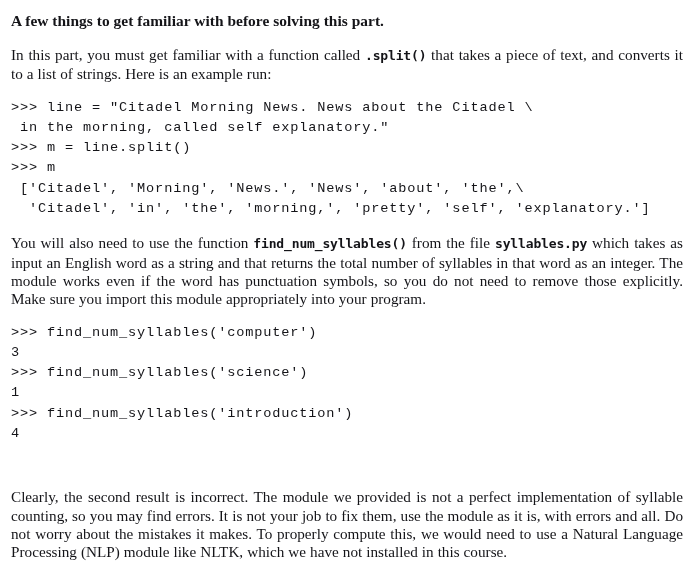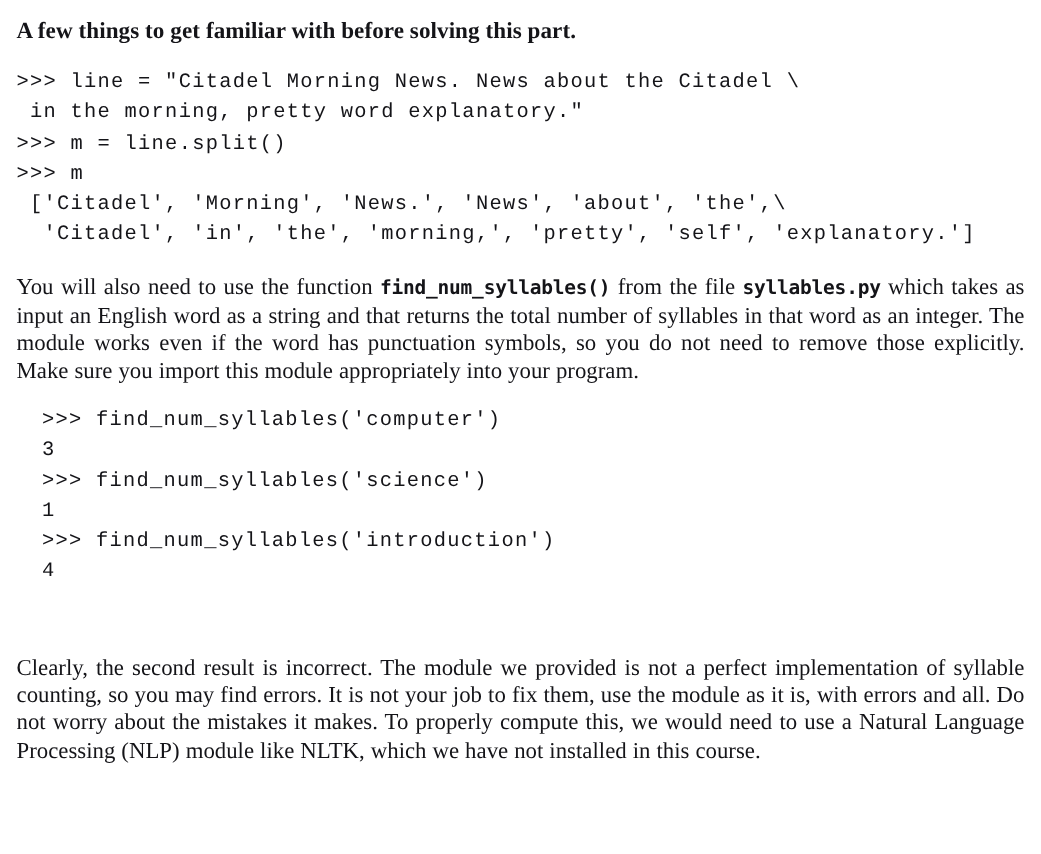--- a/index.html
+++ b/index.html
@@ -60,33 +60,34 @@
   
   .code {
     font-family: "Liberation Mono", "DejaVu Sans Mono", monospace;
     font-size: 13.6px;
     line-height: 20.3px;
     white-space: pre;
     margin: 0 0 15px 0;
     letter-spacing: 0.85px;
     color: #141418;
   }
-  .code.block2 { margin-bottom: 16px; margin-left: 17px; }
+  .code.block2 { margin-bottom: 16px; }
 </style>
 </head>
 <body>
 
 <div class="page">
   <div class="doc">
 
     <div class="heading">A few things to get familiar with before solving this part.</div>
 
+    <p class="para"><span>In this part, you must get familiar with a function called </span><span class="tt">.split()</span><span> that takes a piece of text, and converts it to a list of strings. Here is an example run:</span></p>
 
     <div class="code block1"><span>&gt;&gt;&gt; line = "Citadel Morning News. News about the Citadel \</span>
-<span> in the morning, pretty word explanatory."</span>
+<span> in the morning, called self explanatory."</span>
 <span>&gt;&gt;&gt; m = line.split()</span>
 <span>&gt;&gt;&gt; m</span>
 <span> ['Citadel', 'Morning', 'News.', 'News', 'about', 'the',\</span>
 <span>  'Citadel', 'in', 'the', 'morning,', 'pretty', 'self', 'explanatory.']</span></div>
 
     <p class="para"><span>You will also need to use the function </span><span class="tt">find_num_syllables()</span><span> from the file </span><span class="tt">syllables.py</span><span> which takes as input an English word as a string and that returns the total number of syllables in that word as an integer. The module works even if the word has punctuation symbols, so you do not need to remove those explicitly. Make sure you import this module appropriately into your program.</span></p>
 
     <div class="code block2"><span>&gt;&gt;&gt; find_num_syllables('computer')</span>
 <span>3</span>
 <span>&gt;&gt;&gt; find_num_syllables('science')</span>

